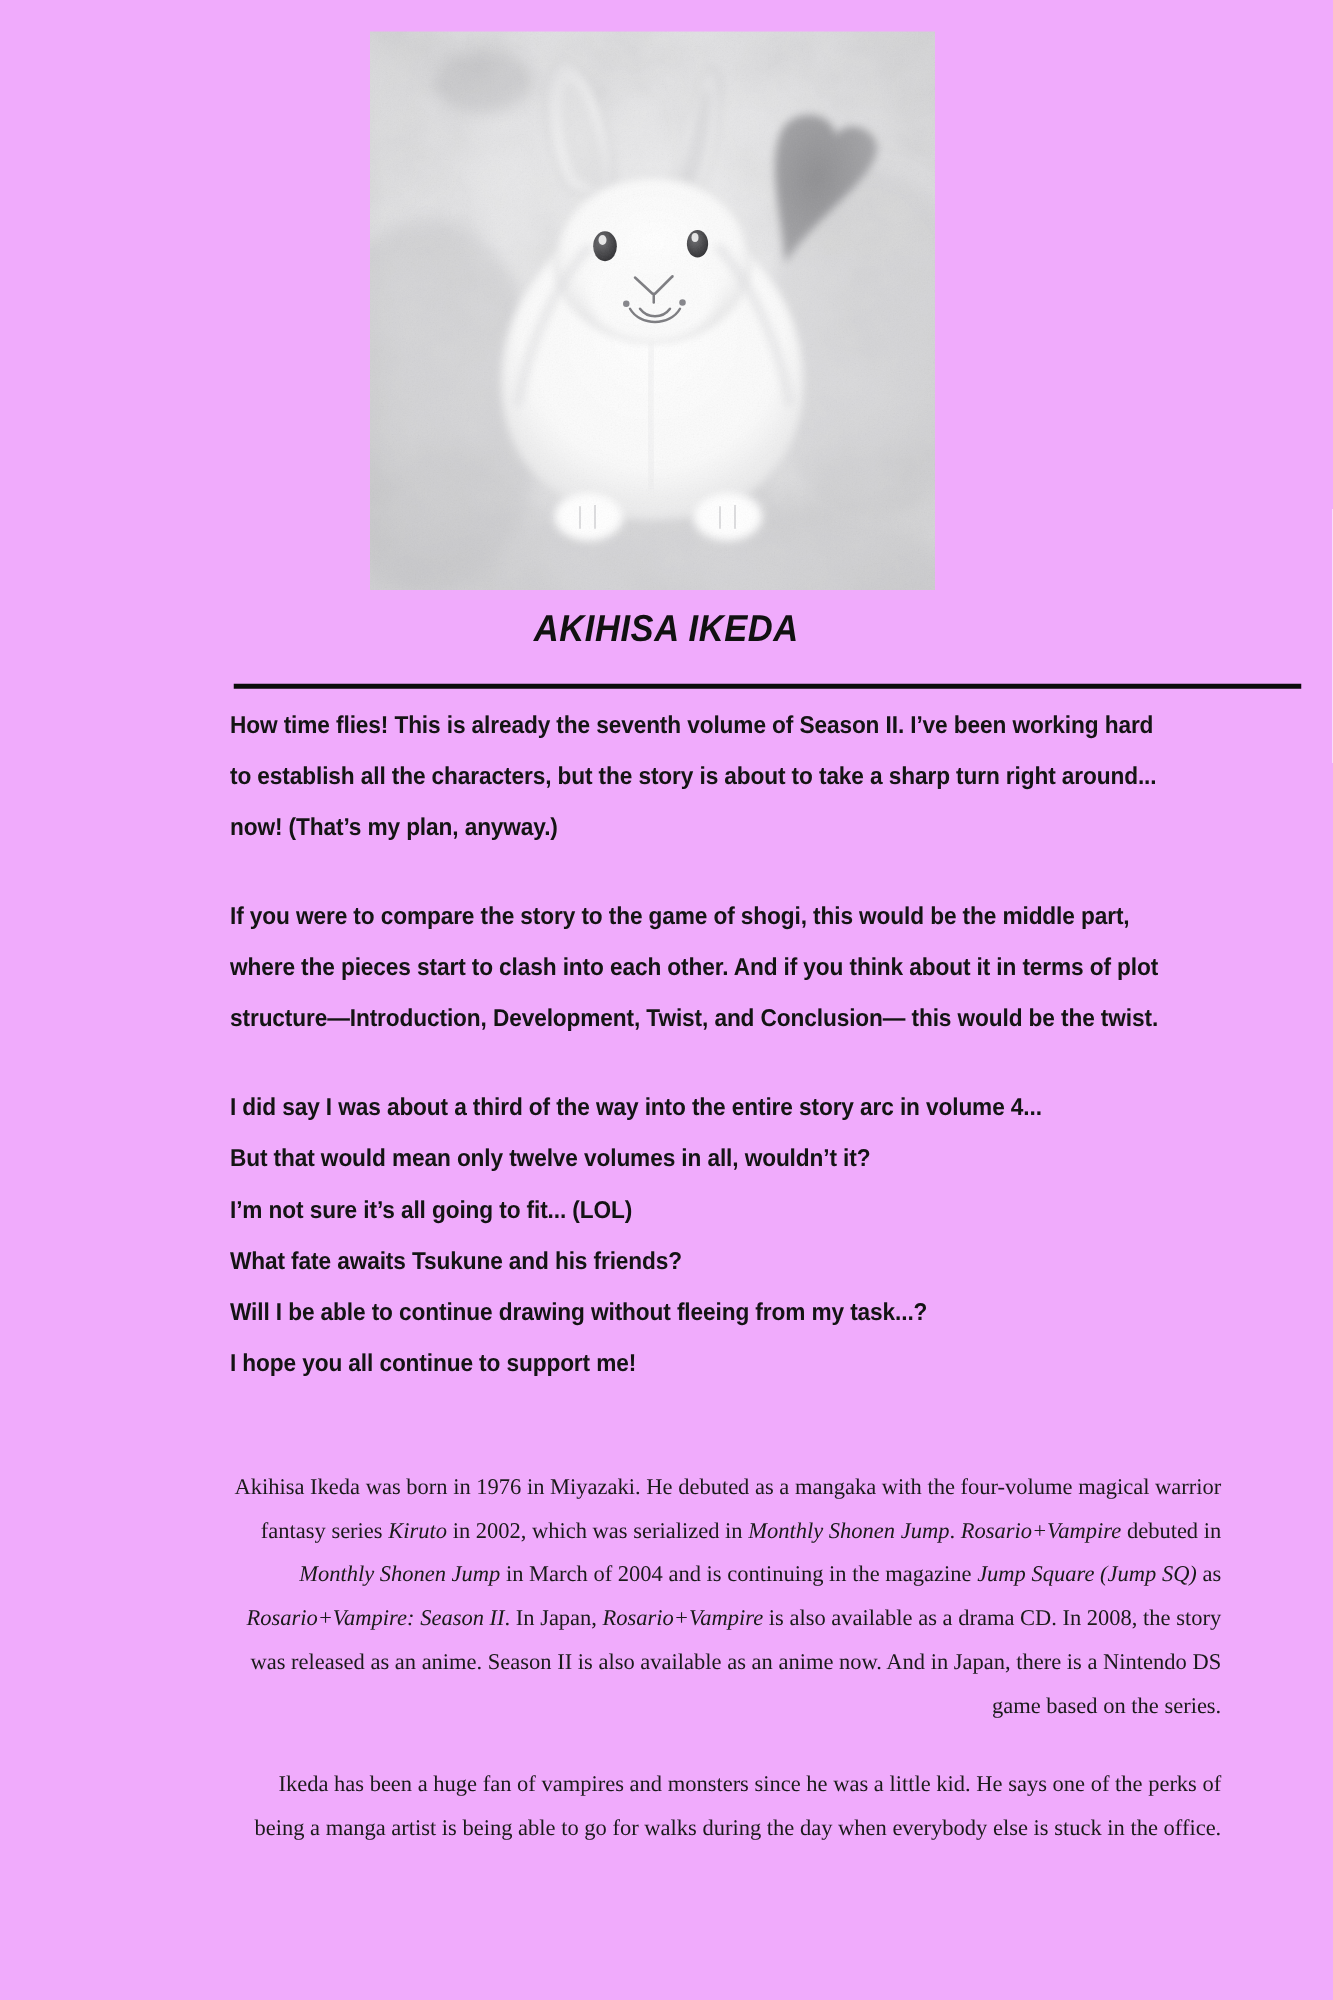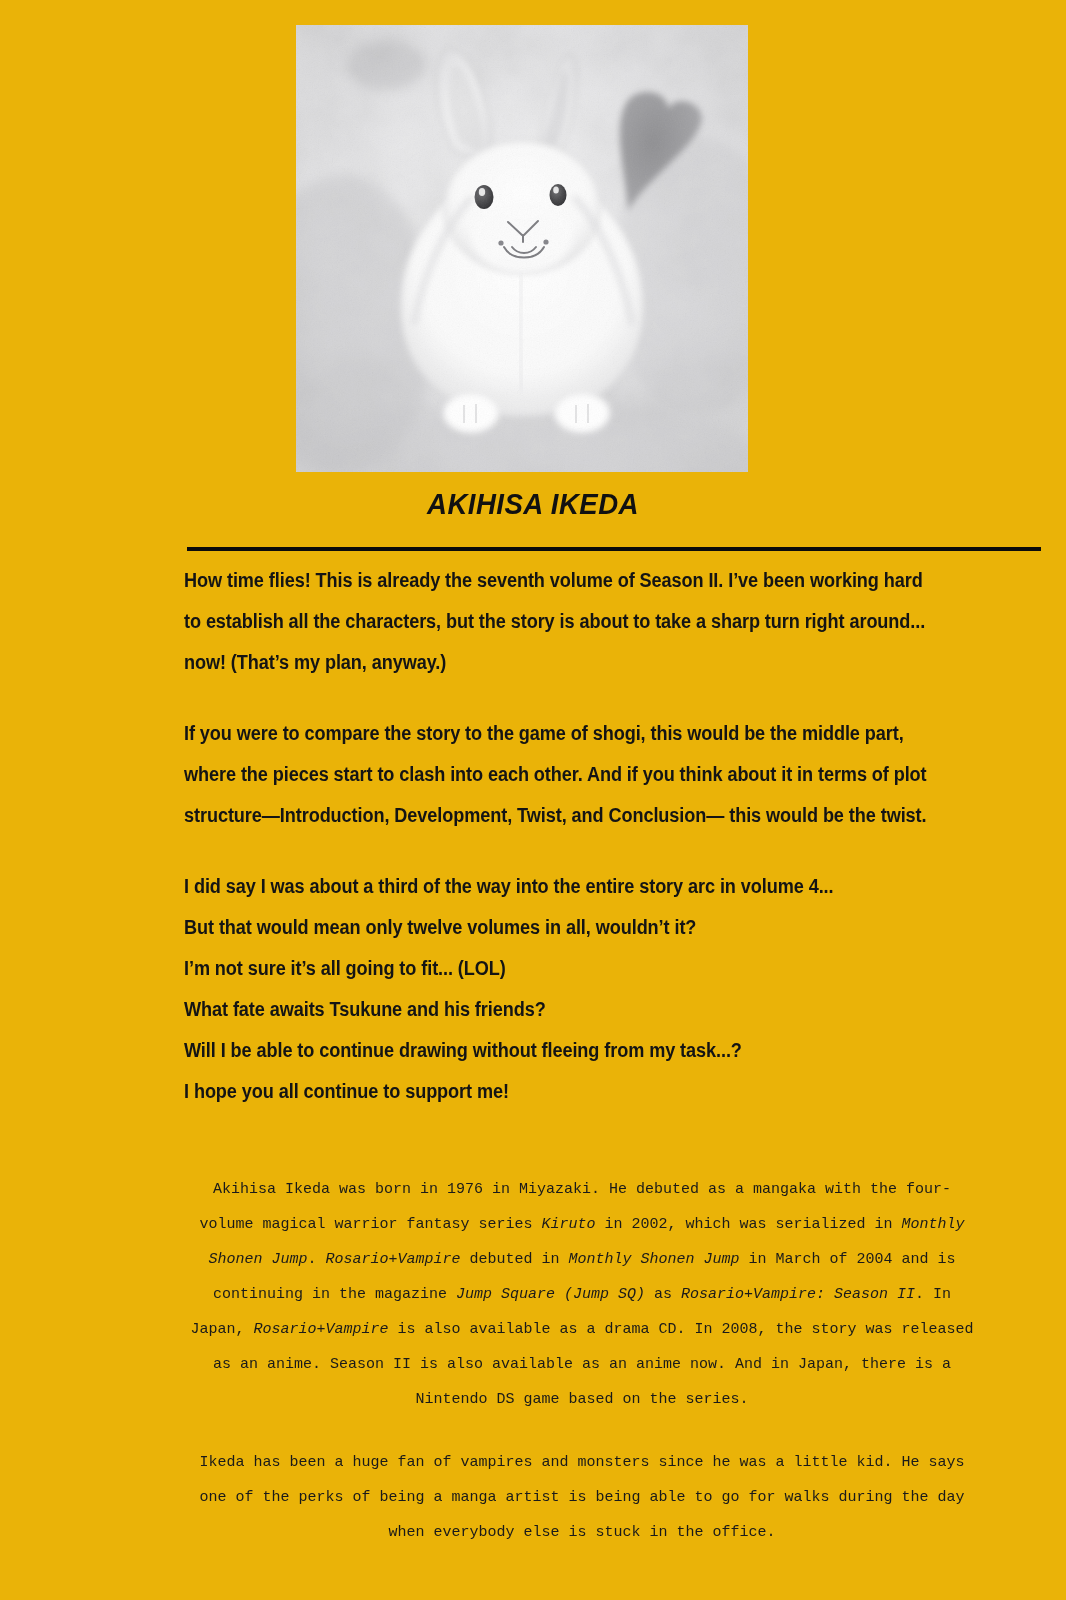--- a/index.html
+++ b/index.html
@@ -4,21 +4,21 @@
 <style>
   html, body {
     margin: 0;
     padding: 0;
     background: #ffffff;
   }
   .page {
     position: relative;
     width: 1066px;
     height: 1600px;
-    background: #eab308;
+    background: #f0abfc;
     overflow: hidden;
     font-family: "Liberation Sans", sans-serif;
   }
 
   
   .illustration {
     position: absolute;
     left: 296px;
     top: 25px;
     width: 452px;
@@ -84,25 +84,25 @@
 
   
   .bio {
     position: absolute;
     left: 187px;
     top: 1172px;
     width: 790px;
   }
   .bio p {
     margin: 0 0 28px 0;
-    font-family: Liberation Mono, monospace;
-    font-size: 15px;
+    font-family: Liberation Serif, serif;
+    font-size: 18px;
     line-height: 35px;
     color: #1a1a1a;
-    text-align: center;
+    text-align: right;
   }
   .bio p:last-child { margin-bottom: 16px; }
   .bio i { font-style: italic; }
 </style>
 </head>
 <body>
 
 <div class="page">
 
   <div class="illustration">

